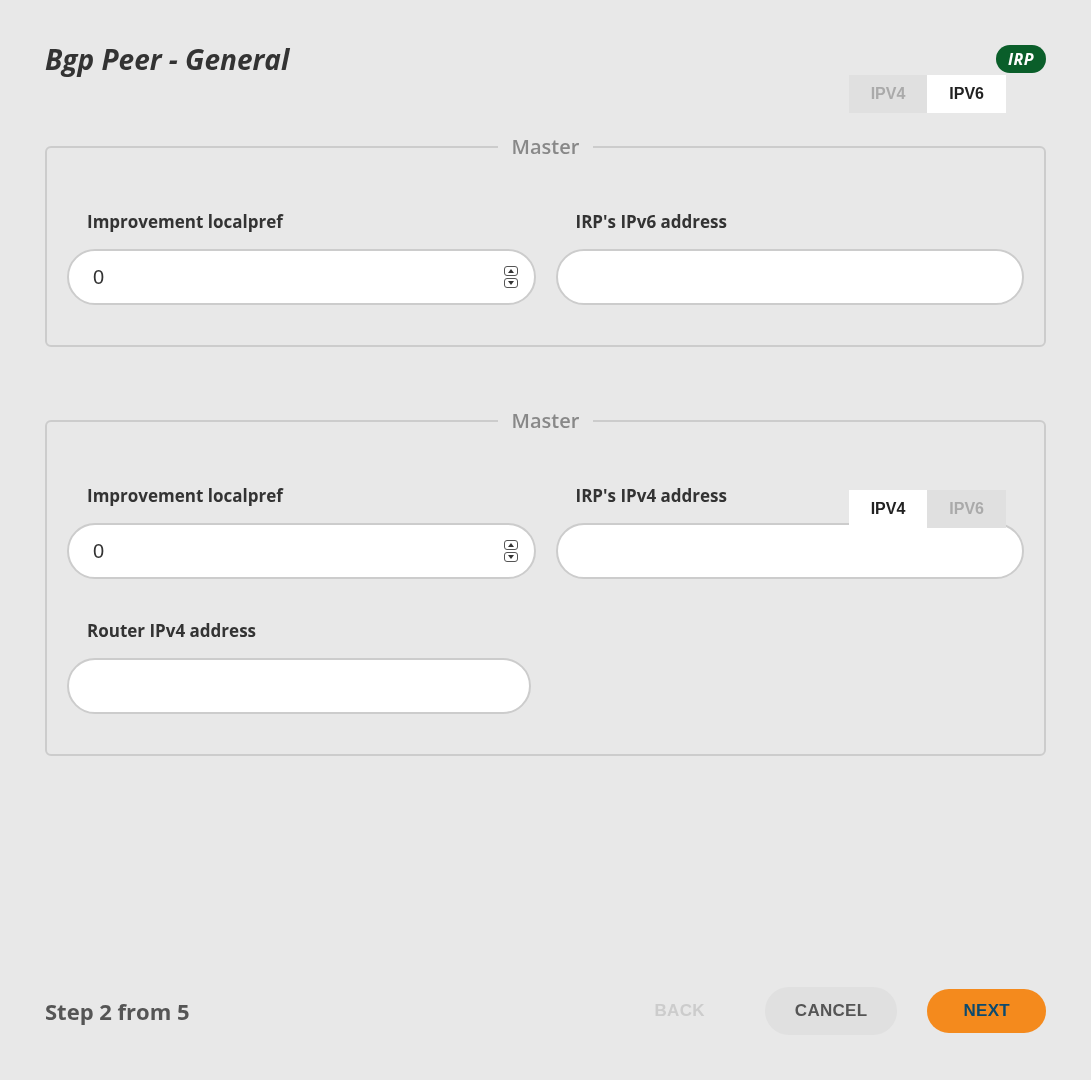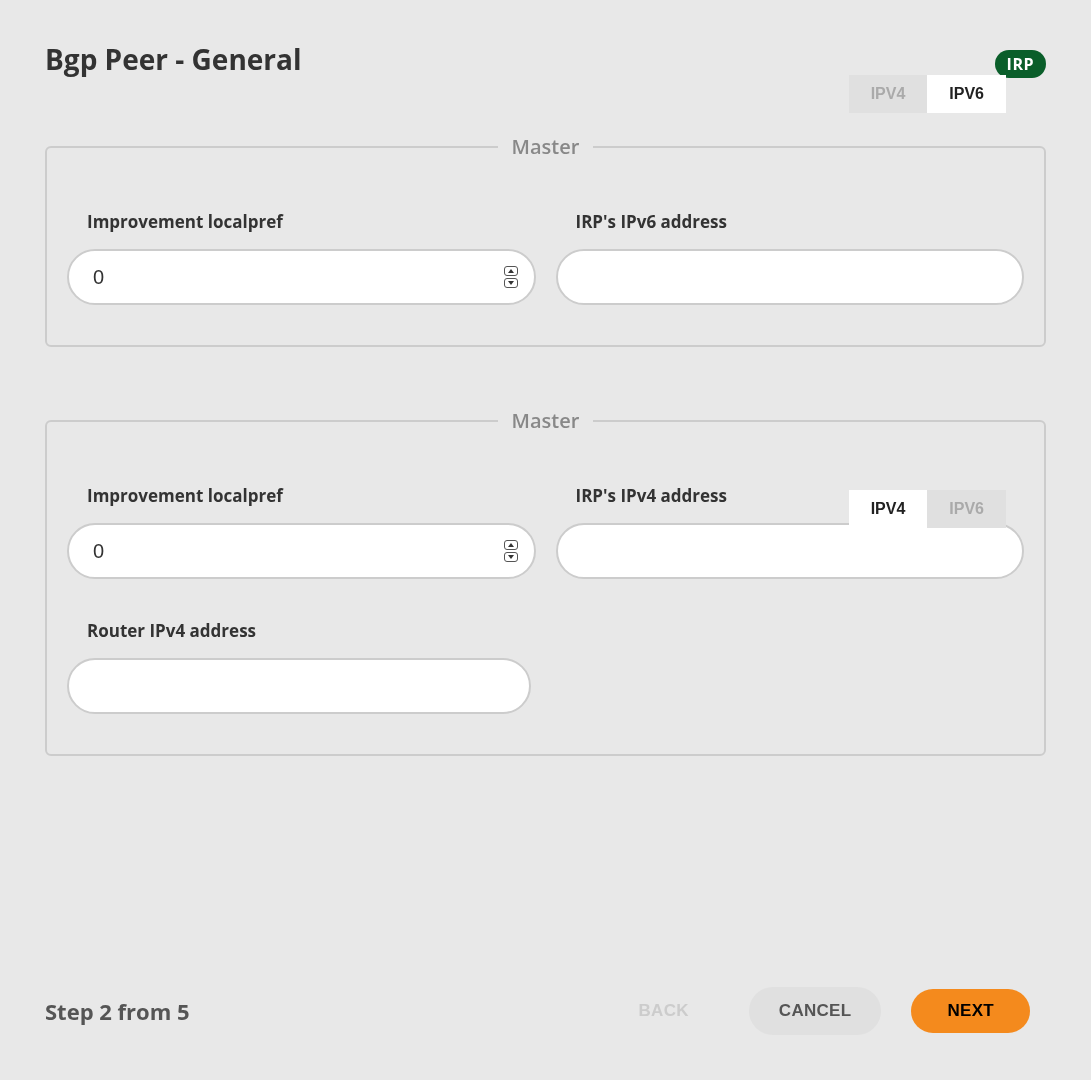--- a/index.html
+++ b/index.html
@@ -14,22 +14,23 @@
       width: 1091px;
       height: 1080px;
       padding: 40px 45px;
       position: relative;
       color: #333;
     }
 
     .header-row {
       display: flex;
       justify-content: space-between;
-      align-items: flex-end;
+      align-items: center;
       margin-bottom: 10px;
+      font-style: italic;
     }
 
     .page-title {
       font-size: 28px;
       font-weight: 700;
       color: #333;
     }
 
     .badge-irp {
       background: #0a5e2a;
@@ -202,21 +203,21 @@
     }
 
     .step-down::before {
       border-top: 4px solid #333;
     }
 
     .footer {
       position: absolute;
       bottom: 45px;
       left: 45px;
-      right: 61px;
+      right: 45px;
       display: flex;
       justify-content: space-between;
       align-items: center;
     }
 
     .step-indicator {
       font-size: 22px;
       font-weight: 700;
       color: #555;
     }
@@ -242,21 +243,21 @@
       color: #555;
     }
 
     .btn-back {
       background: transparent;
       color: #ccc;
     }
 
     .btn-next {
       background: #f48a1d;
-      color: #000000;
+      color: #0c4a6e;
       padding: 12px 36px;
     }
   </style>
 </head>
 <body>
 
 <div class="header-row">
   <h1 class="page-title">Bgp Peer - General</h1>
   <span class="badge-irp">IRP</span>
 </div>

